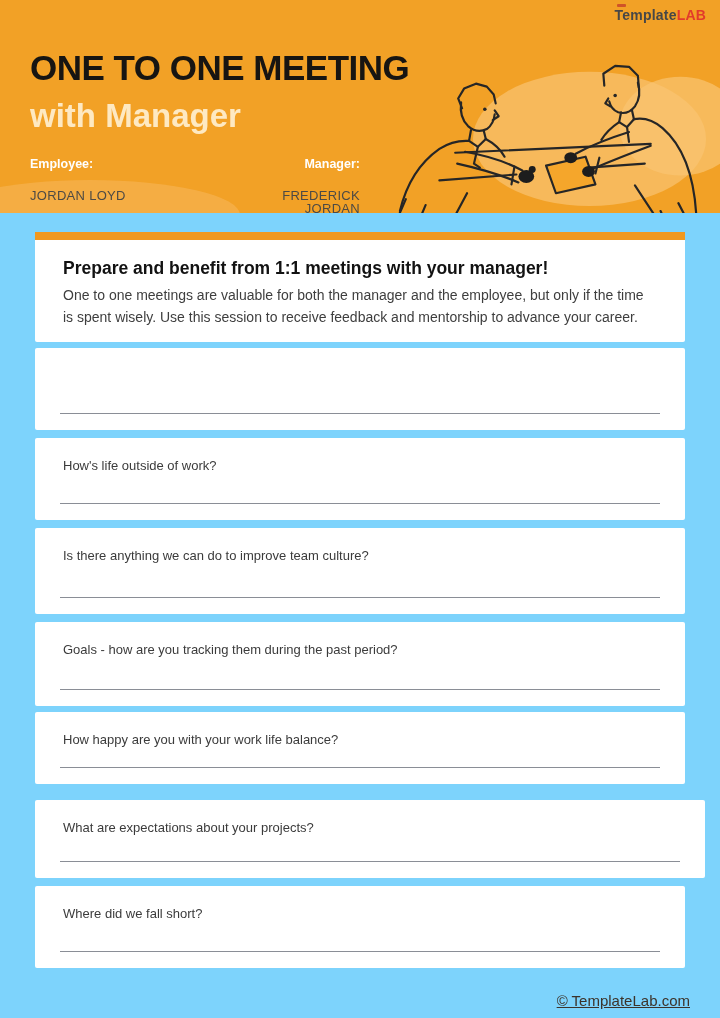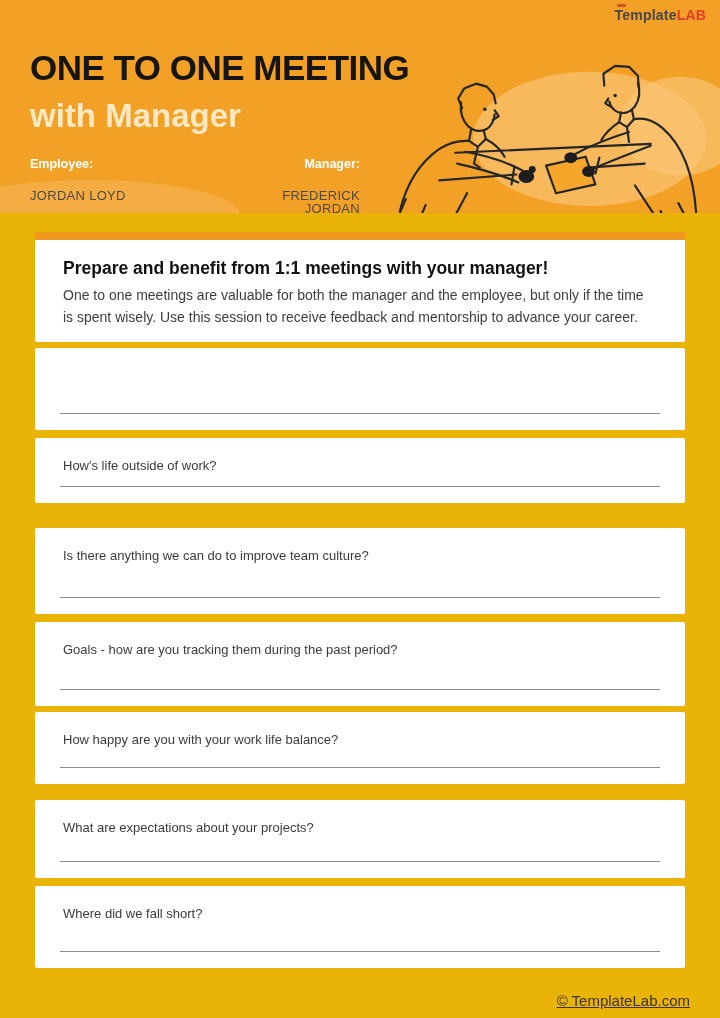--- a/index.html
+++ b/index.html
@@ -1,17 +1,17 @@
 <!DOCTYPE html>
 <html><head>
 <meta charset="utf-8">
 <style>
   html,body{margin:0;padding:0;}
   body{font-family:"Liberation Sans", sans-serif; background:#e8e8e8;}
-  .page{position:relative; width:720px; height:1018px; background:#eab308; overflow:hidden;}
+  .page{position:relative; width:720px; height:1018px; background:#7dd3fc; overflow:hidden;}
 
   
   .header{position:absolute; left:0; top:0; width:720px; height:213px; background:#F2A126; overflow:hidden;}
   .blob{position:absolute; border-radius:50%;}
   .blob-corner{left:-60px; top:180px; width:300px; height:70px; background:#F6B24D; opacity:.75;}
   .illu{position:absolute; right:0; top:55px; width:340px; height:158px; display:block;}
 
   .logo{position:absolute; top:8px; right:14px; font-size:14px; font-weight:bold; letter-spacing:.2px; color:#474747; line-height:1;}
   .logo .mark{position:absolute; left:2px; top:-4px; width:9px; height:3px; background:#C43A28; opacity:.75; border-radius:1px;}
   .logo .lab{color:#E23A2B;}
@@ -28,25 +28,25 @@
   
   .card{position:absolute; left:35px; width:650px; background:#FFFFFF; border-radius:2px;}
   .intro-card{top:232px; height:110px;}
   .accent-bar{position:absolute; left:0; top:0; width:100%; height:8px; background:#F0981F;}
   .intro-card h3{position:absolute; left:28px; top:26px; margin:0; font-size:17.5px; font-weight:700; color:#121212;}
   .intro-card p{position:absolute; left:28px; top:52px; margin:0; width:582px; font-size:14px; line-height:1.58; color:#3E3E3E;}
 
   .q-card .q{position:absolute; left:28px; top:20px; right:28px; margin:0; font-size:13px; color:#3B3B3B;}
   .answer-line{position:absolute; left:25px; right:25px; bottom:16px; height:0; border-bottom:1.6px solid #8A8E96;}
   .q-card:nth-of-type(2){top:348px; height:82px;}
-  .q-card:nth-of-type(3){top:438px; height:65px;}
+  .q-card:nth-of-type(3){top:438px; height:82px;}
   .q-card:nth-of-type(4){top:528px; height:86px;}
   .q-card:nth-of-type(5){top:622px; height:84px;}
   .q-card:nth-of-type(6){top:712px; height:72px;}
-  .q-card:nth-of-type(7){top:800px; height:78px;}
+  .q-card:nth-of-type(7){top:800px; height:78px;padding-left:20px;}
   .q-card:nth-of-type(8){top:886px; height:82px;}
 
   
   .footer-credit{position:absolute; right:30px; top:992px; font-size:15px; font-weight:normal; color:#3C332A; text-decoration:underline; cursor:pointer;}
 </style>
 </head>
 <body>
 
 <div class="page">
 

